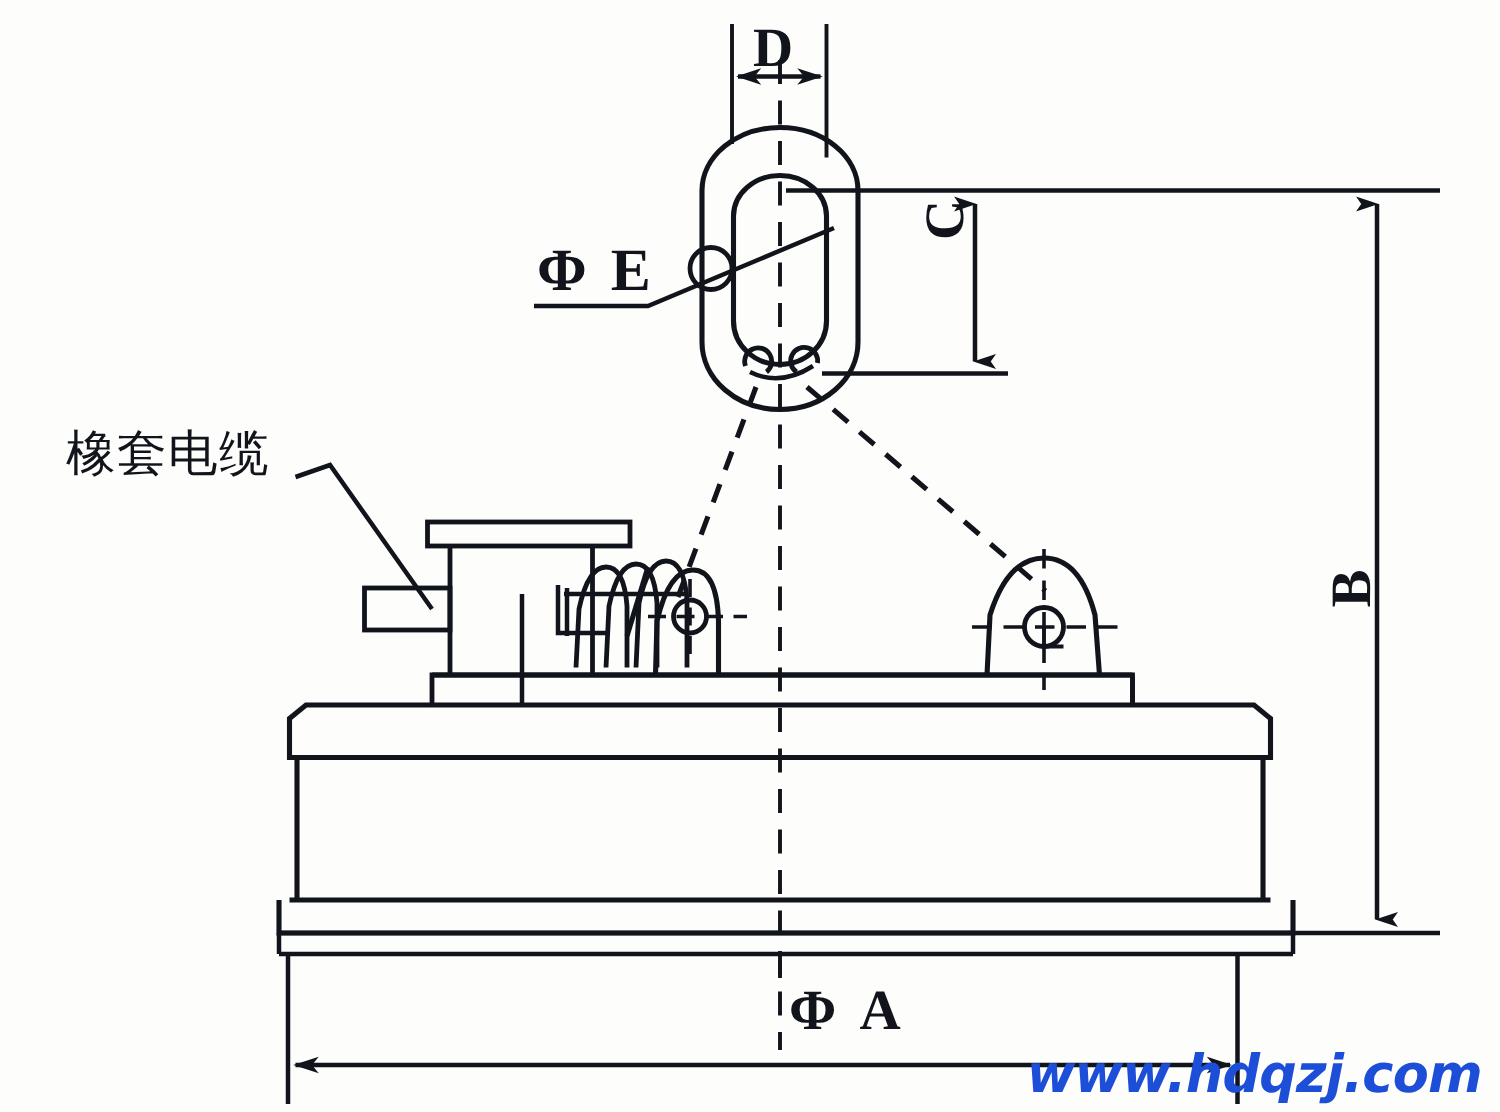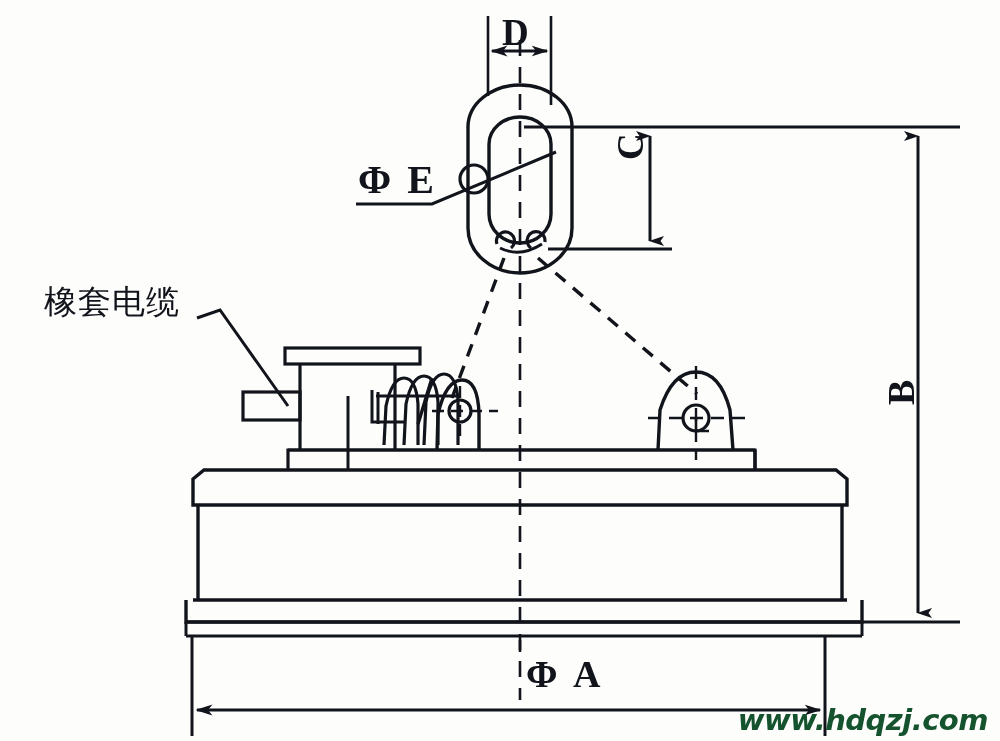--- a/index.html
+++ b/index.html
@@ -82,22 +82,22 @@
     font-size: 33px;
     letter-spacing: 1px;
   }
   #watermark {
     position: absolute;
     right: 12px;
     bottom: 4px;
     font-family: "DejaVu Sans", "Liberation Sans", sans-serif;
     font-style: italic;
     font-weight: 700;
-    font-size: 29px;
-    color: #14532d;
+    font-size: 35px;
+    color: #1d4ed8;
     letter-spacing: -0.5px;
     white-space: nowrap;
     text-align: right;
   }
 </style>
 </head>
 <body>
 
 <div id="diagram-root">
 

